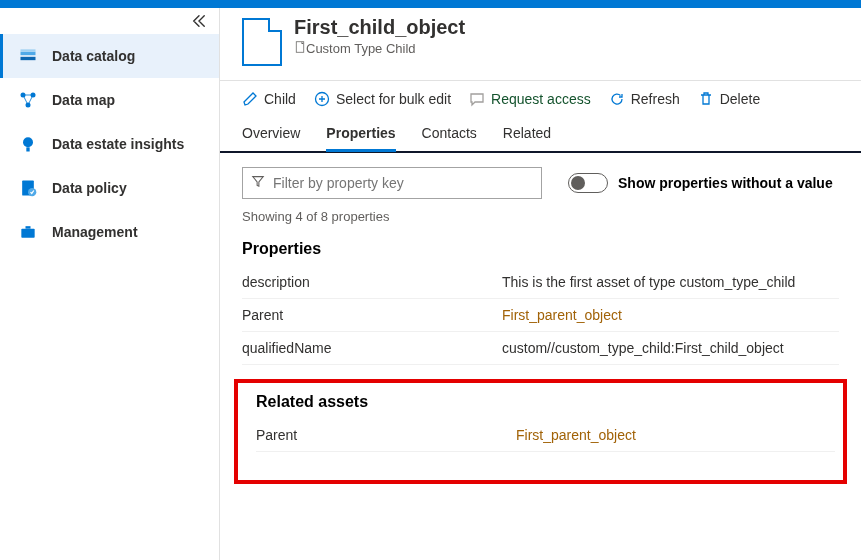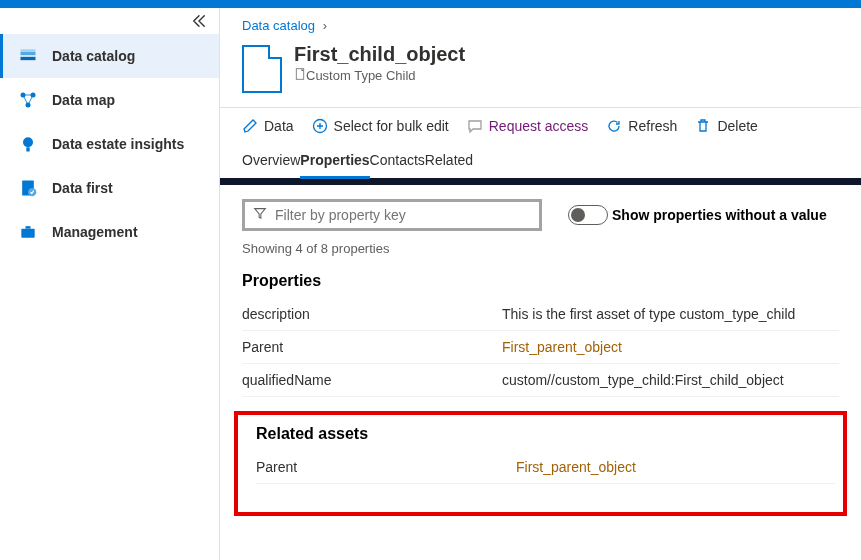--- a/index.html
+++ b/index.html
@@ -19,30 +19,30 @@
   .chev { color:#605e5c; margin-left:4px; }
   .header-row { display:flex; align-items:flex-start; gap: 12px; padding: 8px 30px 14px 22px; }
   .file-icon { width:40px; height:48px; border:2px solid #0078d4; position:relative; margin-top:2px; }
   .file-icon::after { content:''; position:absolute; right:-2px; top:-2px; width:12px; height:12px; background:#fff; border-left:2px solid #0078d4; border-bottom:2px solid #0078d4; }
   .title { font-size: 20px; font-weight: 600; color:#323130; }
   .subtitle-row { display:flex; align-items:center; color:#605e5c; font-size:13px; margin-top:2px; }
   .sub-icon { font-size:12px; color:#605e5c; }
   .divider { border-top:1px solid #e1e1e1; }
   .toolbar { display:flex; align-items:center; gap: 18px; padding: 10px 22px; font-size:14px; }
   .tool { display:flex; align-items:center; gap:6px; color:#323130; cursor:pointer; }
-  .tool.disabled { color:#701a75; cursor:default; }
+  .tool.disabled { color:#14532d; cursor:default; }
   .tool-icon { width:16px; height:16px; display:flex; align-items:center; justify-content:center; color:#0078d4; }
   .tool.disabled .tool-icon { color:#a19f9d; }
-  .tabs { display:flex; padding: 8px 22px 0 22px; border-bottom:7px solid #0f172a; font-size:14px; }
+  .tabs { display:flex; gap:26px; padding: 8px 22px 0 22px; border-bottom:2px solid #0f172a; font-size:14px; }
   .tab { padding-bottom:8px; color:#323130; cursor:pointer; }
   .tab.active { font-weight:600; border-bottom:3px solid #0078d4; margin-bottom:-1px; }
   .filter-row { display:flex; align-items:center; gap:26px; padding: 14px 22px 6px 22px; }
-  .filter-input { flex:0 0 300px; display:flex; align-items:center; border:3px solid #a3a3a3; height:32px; padding:0 8px; gap:8px; color:#605e5c; }
+  .filter-input { flex:0 0 300px; display:flex; align-items:center; border:1px solid #a3a3a3; height:32px; padding:0 8px; gap:8px; color:#605e5c; }
   .filter-input input { border:none; outline:none; font-size:14px; flex:1; }
-  .toggle-wrap { display:flex; align-items:center; gap:4px; }
+  .toggle-wrap { display:flex; align-items:center; gap:10px; }
   .toggle { width:40px; height:20px; border-radius:10px; border:1px solid #605e5c; position:relative; cursor:pointer; }
   .toggle::after { content:''; position:absolute; left:2px; top:2px; width:14px; height:14px; border-radius:50%; background:#605e5c; }
   .toggle-label { font-size:14px; font-weight:600; }
   .showing { color:#605e5c; font-size:13px; padding: 4px 8px 10px 22px; }
   .section { padding: 6px 22px; }
   .section-title { font-weight:600; font-size:16px; margin-bottom:8px; }
   .prop-row { display:flex; padding:8px 0; border-bottom:1px solid #f0f0f0; font-size:14px; }
   .prop-key { flex:0 0 260px; color:#323130; }
   .prop-val { flex:1; color:#323130; }
   .prop-val a, .link { color:#a16207; text-decoration:none; }
@@ -95,39 +95,35 @@
         <span>Data estate insights</span>
       </div>
       <div class="nav-item">
         <span class="nav-icon">
             <svg viewBox="0 0 24 24" width="20" height="20">
               <rect x="5" y="3" width="14" height="18" rx="1" fill="#0078d4"></rect>
               <circle cx="17" cy="17" r="5" fill="#50a9e8"></circle>
               <path d="M15 17l1.5 1.5L19 15" stroke="#fff" stroke-width="1.5" fill="none"></path>
             </svg>
           </span>
-        <span>Data first</span>
+        <span>Data policy</span>
       </div>
       <div class="nav-item">
         <span class="nav-icon">
             <svg viewBox="0 0 24 24" width="20" height="20">
               <rect x="4" y="8" width="16" height="11" rx="1" fill="#0078d4"></rect>
               <rect x="9" y="5" width="6" height="3" fill="#0078d4"></rect>
             </svg>
           </span>
         <span>Management</span>
       </div>
     </nav>
   </aside>
 
   <main class="main">
-    <div class="breadcrumb">
-      <a href="#">Data catalog</a>
-      <span class="chev">›</span>
-    </div>
 
     <div class="header-row">
       <div class="file-icon"></div>
       <div>
         <div class="title">First_child_object</div>
         <div class="subtitle-row">
           <span class="sub-icon">
             <svg viewBox="0 0 16 16" width="12" height="12">
                 <rect x="3" y="1" width="10" height="14" stroke="currentColor" fill="none"></rect>
                 <path d="M10 1l3 3h-3z" fill="currentColor"></path>
@@ -140,21 +136,21 @@
 
     <div class="divider"></div>
 
     <div class="toolbar">
       <div class="tool">
         <span class="tool-icon">
             <svg viewBox="0 0 16 16" width="16" height="16">
               <path d="M2 11l1 3 3-1 8-8-3-3-8 8z" stroke="currentColor" fill="none" stroke-width="1.3"></path>
             </svg>
           </span>
-        <span>Data</span>
+        <span>Child</span>
       </div>
       <div class="tool">
         <span class="tool-icon">
             <svg viewBox="0 0 16 16" width="16" height="16">
               <circle cx="8" cy="8" r="6.5" stroke="currentColor" fill="none" stroke-width="1.3"></circle>
               <path d="M8 5v6M5 8h6" stroke="currentColor" stroke-width="1.3"></path>
             </svg>
           </span>
         <span>Select for bulk edit</span>
       </div>

